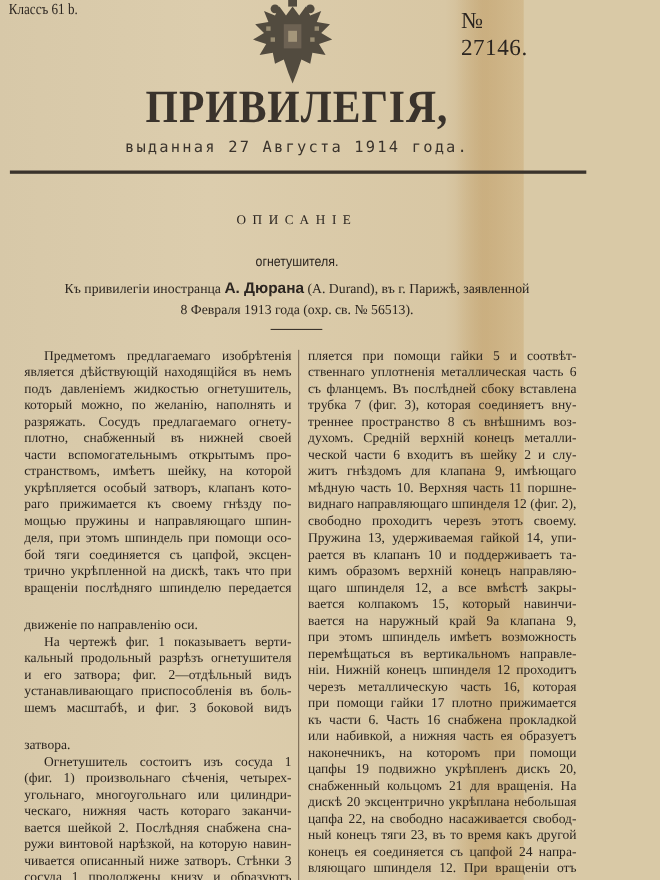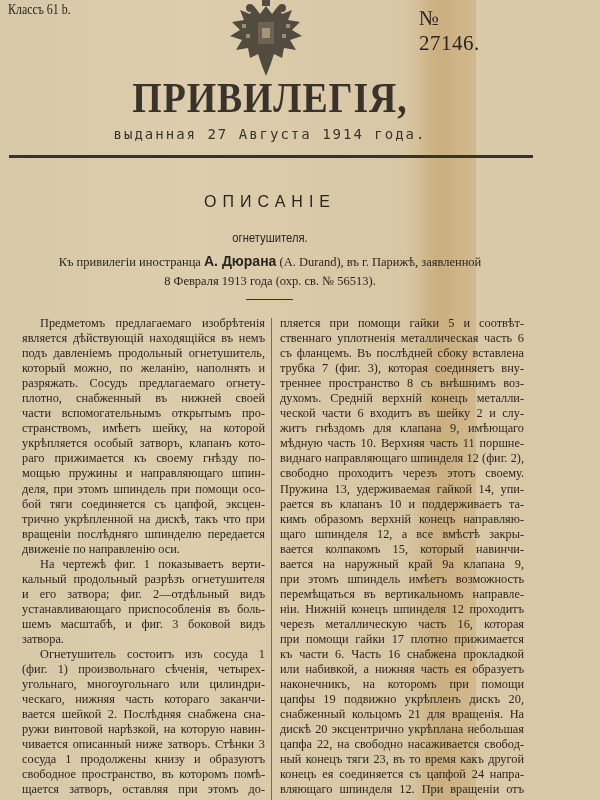--- a/index.html
+++ b/index.html
@@ -18,33 +18,33 @@
     background: linear-gradient(90deg, rgba(205,180,135,0) 0%, rgba(200,170,120,0.6) 40%, rgba(210,185,140,0.5) 100%); }
   .class-label { position: absolute; left: 8px; top: 2px; font-family: "Liberation Serif", serif; font-size: 14px; transform: scaleX(0.85); transform-origin: left; }
   .patent-no { position: absolute; left: 419px; top: 6px; font-family: "Liberation Serif", serif; font-size: 21px; letter-spacing: 0.5px; }
   .emblem { position: absolute; left: 222px; top: 0; width: 88px; height: 78px; }
   .title { position: absolute; left: 0; top: 74px; width: 540px; text-align: center;
     font-family: "Liberation Serif", serif; font-size: 42px; font-weight: bold; letter-spacing: 1px; color: #3a332c; transform: scaleX(0.9); }
   .issued { position: absolute; left: 0; top: 126px; width: 540px; text-align: center;
     font-family: "DejaVu Sans Mono", monospace; font-size: 14px; letter-spacing: 2px; color: #3a332c; }
   .rule { position: absolute; left: 9px; top: 155px; width: 524px; height: 3px; background: #3a332c; }
   .desc-title { position: absolute; left: 0; top: 193px; width: 540px; text-align: center;
-    font-family: Liberation Sans, sans-serif; font-size: 16px; letter-spacing: 6px; }
+    font-family: Liberation Serif, serif; font-size: 12px; letter-spacing: 6px; }
   .subject { position: absolute; left: 0; top: 231px; width: 540px; text-align: center;
     font-family: "Liberation Sans", sans-serif; font-size: 12.5px; transform: scaleX(0.9); }
   .attrib { position: absolute; left: 28px; top: 252px; width: 484px; text-align: center;
     font-family: "Liberation Serif", serif; font-size: 12.5px; line-height: 19px; }
   .attrib .name { font-family: "Liberation Sans", sans-serif; font-weight: bold; font-size: 14px; }
   .short-rule { position: absolute; left: 246px; top: 299px; width: 47px; height: 1px; background: #3a332c; }
   .col { position: absolute; top: 316px; font-family: "Liberation Serif", serif; font-size: 12.3px; line-height: 15.05px; text-align: justify; }
   .col-left { left: 22px; width: 243px; }
   .col-right { left: 280px; width: 244px; }
   .col-divider { position: absolute; left: 271px; top: 318px; width: 1px; height: 482px; background: #7a6a55; }
   .col .line { display: block; white-space: nowrap; text-align-last: justify; text-align: justify; }
-  .col .line.last { text-align-last: left; }
+  .col .line.last { text-align-last: left; margin-top: 19px; }
   .col .indent { padding-left: 18px; }
 </style>
 </head>
 <body>
 
 <div class="page">
   <div class="edge"></div>
 
   <div class="class-label">Классъ 61 b.</div>
 
@@ -77,21 +77,21 @@
     <span>Къ привилегіи иностранца</span>
     <span class="name">А. Дюрана</span>
     <span>(A. Durand), въ г. Парижѣ, заявленной</span><br>
     <span>8 Февраля 1913 года (охр. св. № 56513).</span>
   </div>
   <div class="short-rule"></div>
 
   <div class="col col-left" id="col-left">
       <span class="line indent">Предметомъ предлагаемаго изобрѣтенія</span>
       <span class="line">является дѣйствующій находящійся въ немъ</span>
-      <span class="line">подъ давленіемъ продольный огнетушитель,</span>
+      <span class="line">подъ давленіемъ жидкостью огнетушитель,</span>
       <span class="line">который можно, по желанію, наполнять и</span>
       <span class="line">разряжать. Сосудъ предлагаемаго огнету-</span>
       <span class="line">плотно, снабженный въ нижней своей</span>
       <span class="line">части вспомогательнымъ открытымъ про-</span>
       <span class="line">странствомъ, имѣетъ шейку, на которой</span>
       <span class="line">укрѣпляется особый затворъ, клапанъ кото-</span>
       <span class="line">раго прижимается къ своему гнѣзду по-</span>
       <span class="line">мощью пружины и направляющаго шпин-</span>
       <span class="line">деля, при этомъ шпиндель при помощи осо-</span>
       <span class="line">бой тяги соединяется съ цапфой, эксцен-</span>

